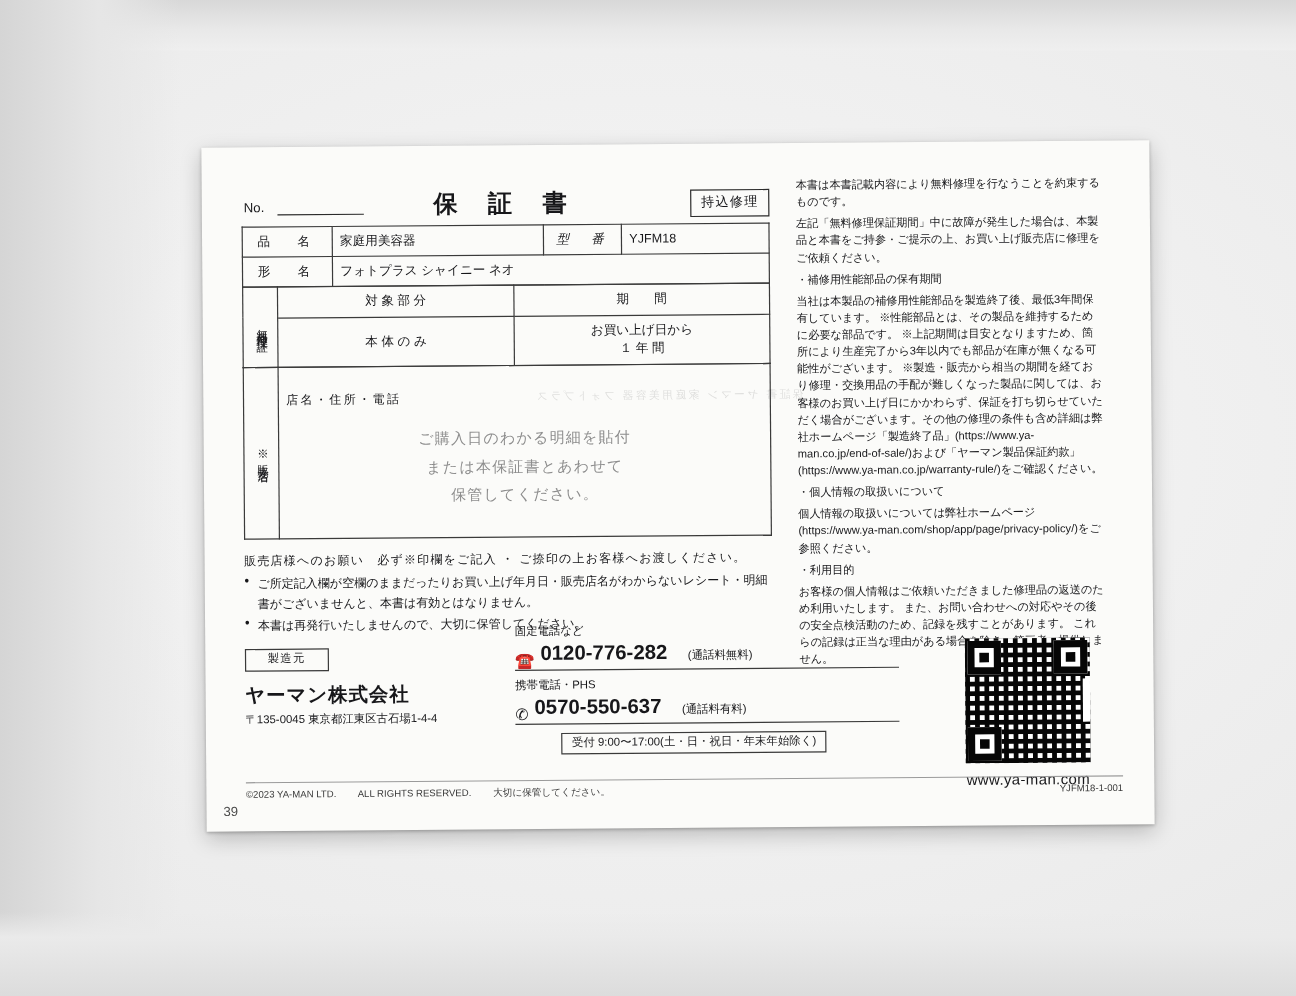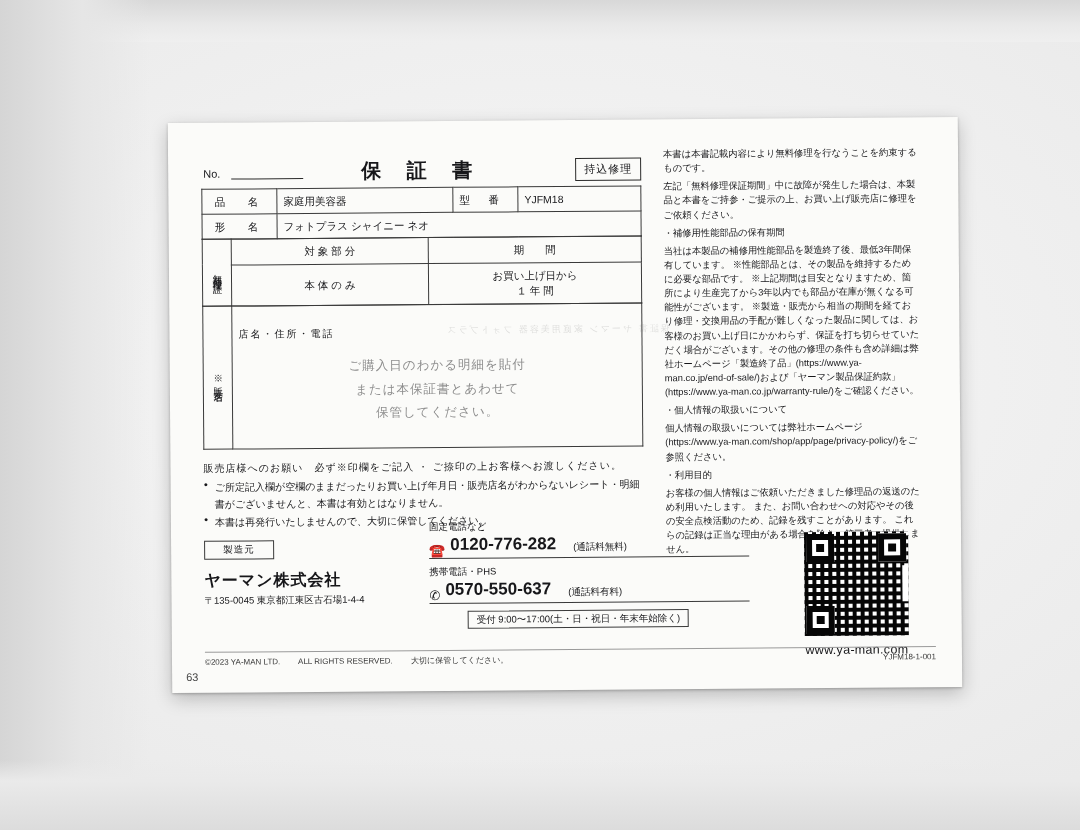--- a/index.html
+++ b/index.html
@@ -119,21 +119,21 @@
     width: 100%;
     font-size: 10.5px;
   }
   table.grid td {
     border: 1px solid #3a3a3a;
     padding: 5px 6px;
     vertical-align: middle;
   }
   .lbl { width: 62px; text-align: center; letter-spacing: 6px; padding-left: 10px; }
   .val { padding-left: 8px; }
-  .lbl2 { width: 52px; text-align: left; letter-spacing: 4px; }
+  .lbl2 { width: 52px; text-align: center; letter-spacing: 4px; font-style: italic; }
   .vertical {
     writing-mode: vertical-rl;
     text-orientation: upright;
     letter-spacing: 2px;
     text-align: center;
     width: 18px;
     font-size: 9.5px;
     padding: 4px 2px;
   }
   .ctr { text-align: center; }
@@ -415,17 +415,17 @@
 
       <div class="footer">
         <div class="copy">
           <span>©2023 YA-MAN LTD.</span>
           <span>ALL RIGHTS RESERVED.</span>
           <span>大切に保管してください。</span>
         </div>
         <div>YJFM18-1-001</div>
       </div>
 
-      <div class="pagenum">63</div>
+      <div class="pagenum">39</div>
 
     </div>
   </div>
 </div>
 
 </body></html>

